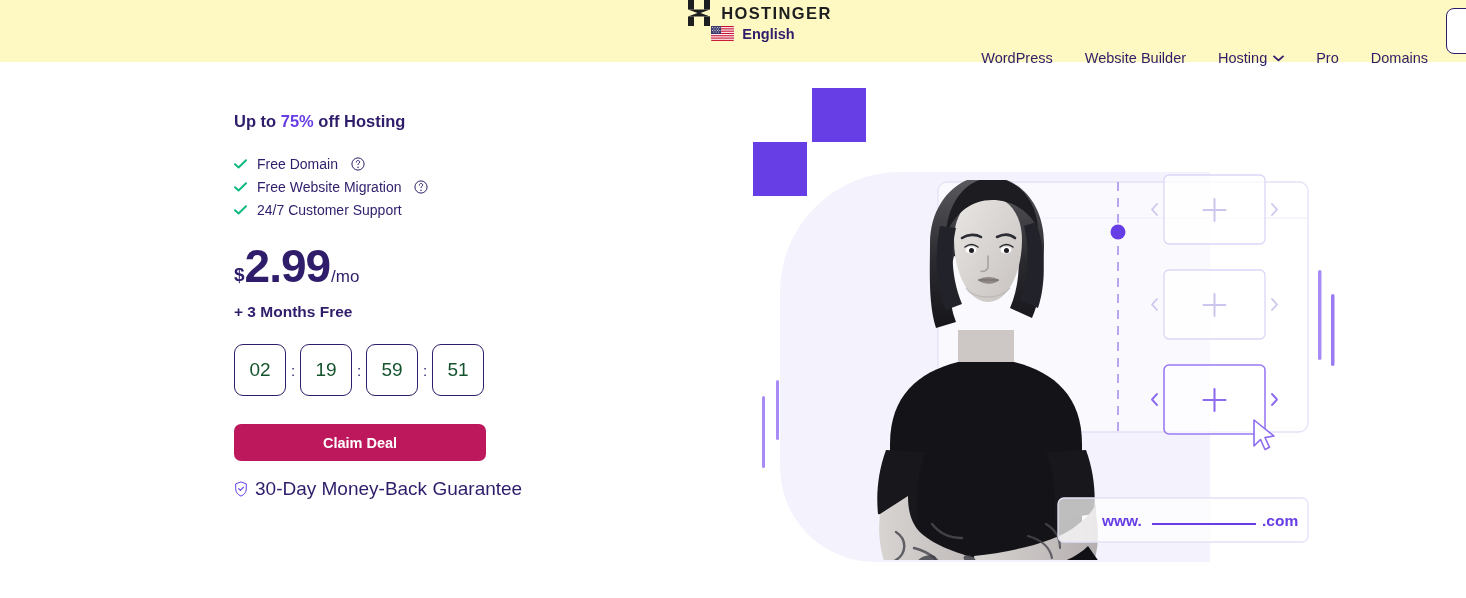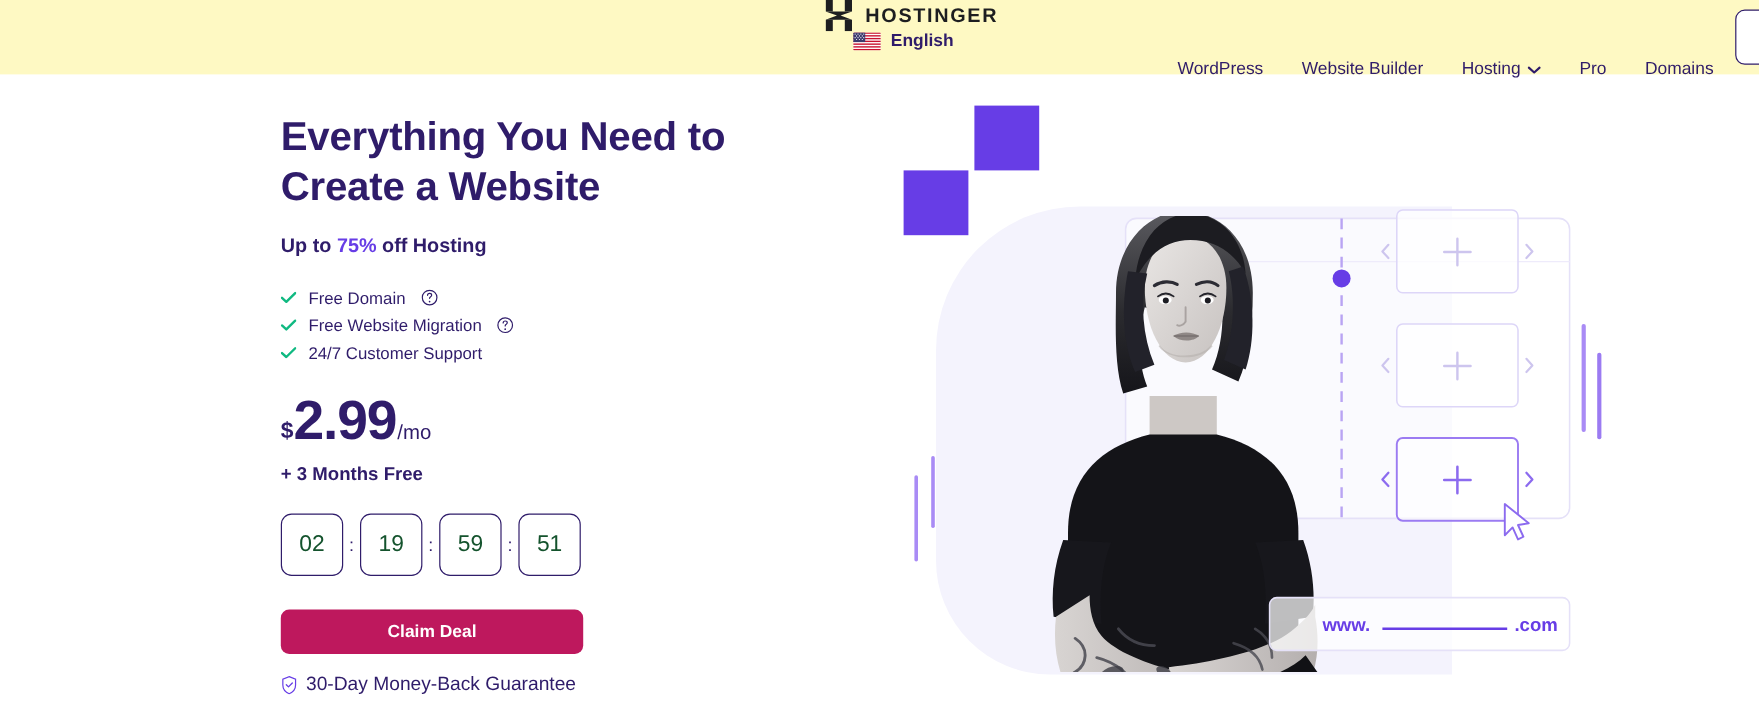--- a/index.html
+++ b/index.html
@@ -38,21 +38,21 @@
 
   .brand-name {
     font-size: 16.5px;
     font-weight: bold;
     letter-spacing: 1.4px;
     color: #1d1e20;
   }
 
   .lang-switch {
     display: flex;
-    align-items: flex-end;
+    align-items: flex-start;
     gap: 8px;
     margin-left: 40px;
     cursor: pointer;
   }
 
   .flag {
     width: 23px;
     height: 15px;
     display: block;
     border-radius: 1px;
@@ -247,21 +247,21 @@
     gap: 7px;
   }
 
   .shield {
     width: 14px;
     height: 16px;
     display: block;
   }
 
   .guarantee-label {
-    font-size: 16px;
+    font-size: 19px;
     color: #2f1c6a;
   }
 
   
   .art {
     position: absolute;
     left: 700px;
     top: 0;
     width: 700px;
     height: 520px;
@@ -339,24 +339,20 @@
     </div>
   </nav>
 
   <div class="edge-button"></div>
 </div>
 
 <div class="hero">
 
   <div class="hero-copy">
 
-    <h1 class="headline">
-      <span>Everything You Need to</span><br>
-      <span>Create a Website</span>
-    </h1>
 
     <div class="subhead">
       <span>Up to </span><span class="pct">75%</span><span> off Hosting</span>
     </div>
 
     <div class="features">
 
       <div class="feature">
         <svg class="check" viewBox="0 0 13 10">
           <path d="M1 5.2l3.6 3.3L12 1.2" fill="none" stroke="#10b981" stroke-width="2" stroke-linecap="round" stroke-linejoin="round"></path>

